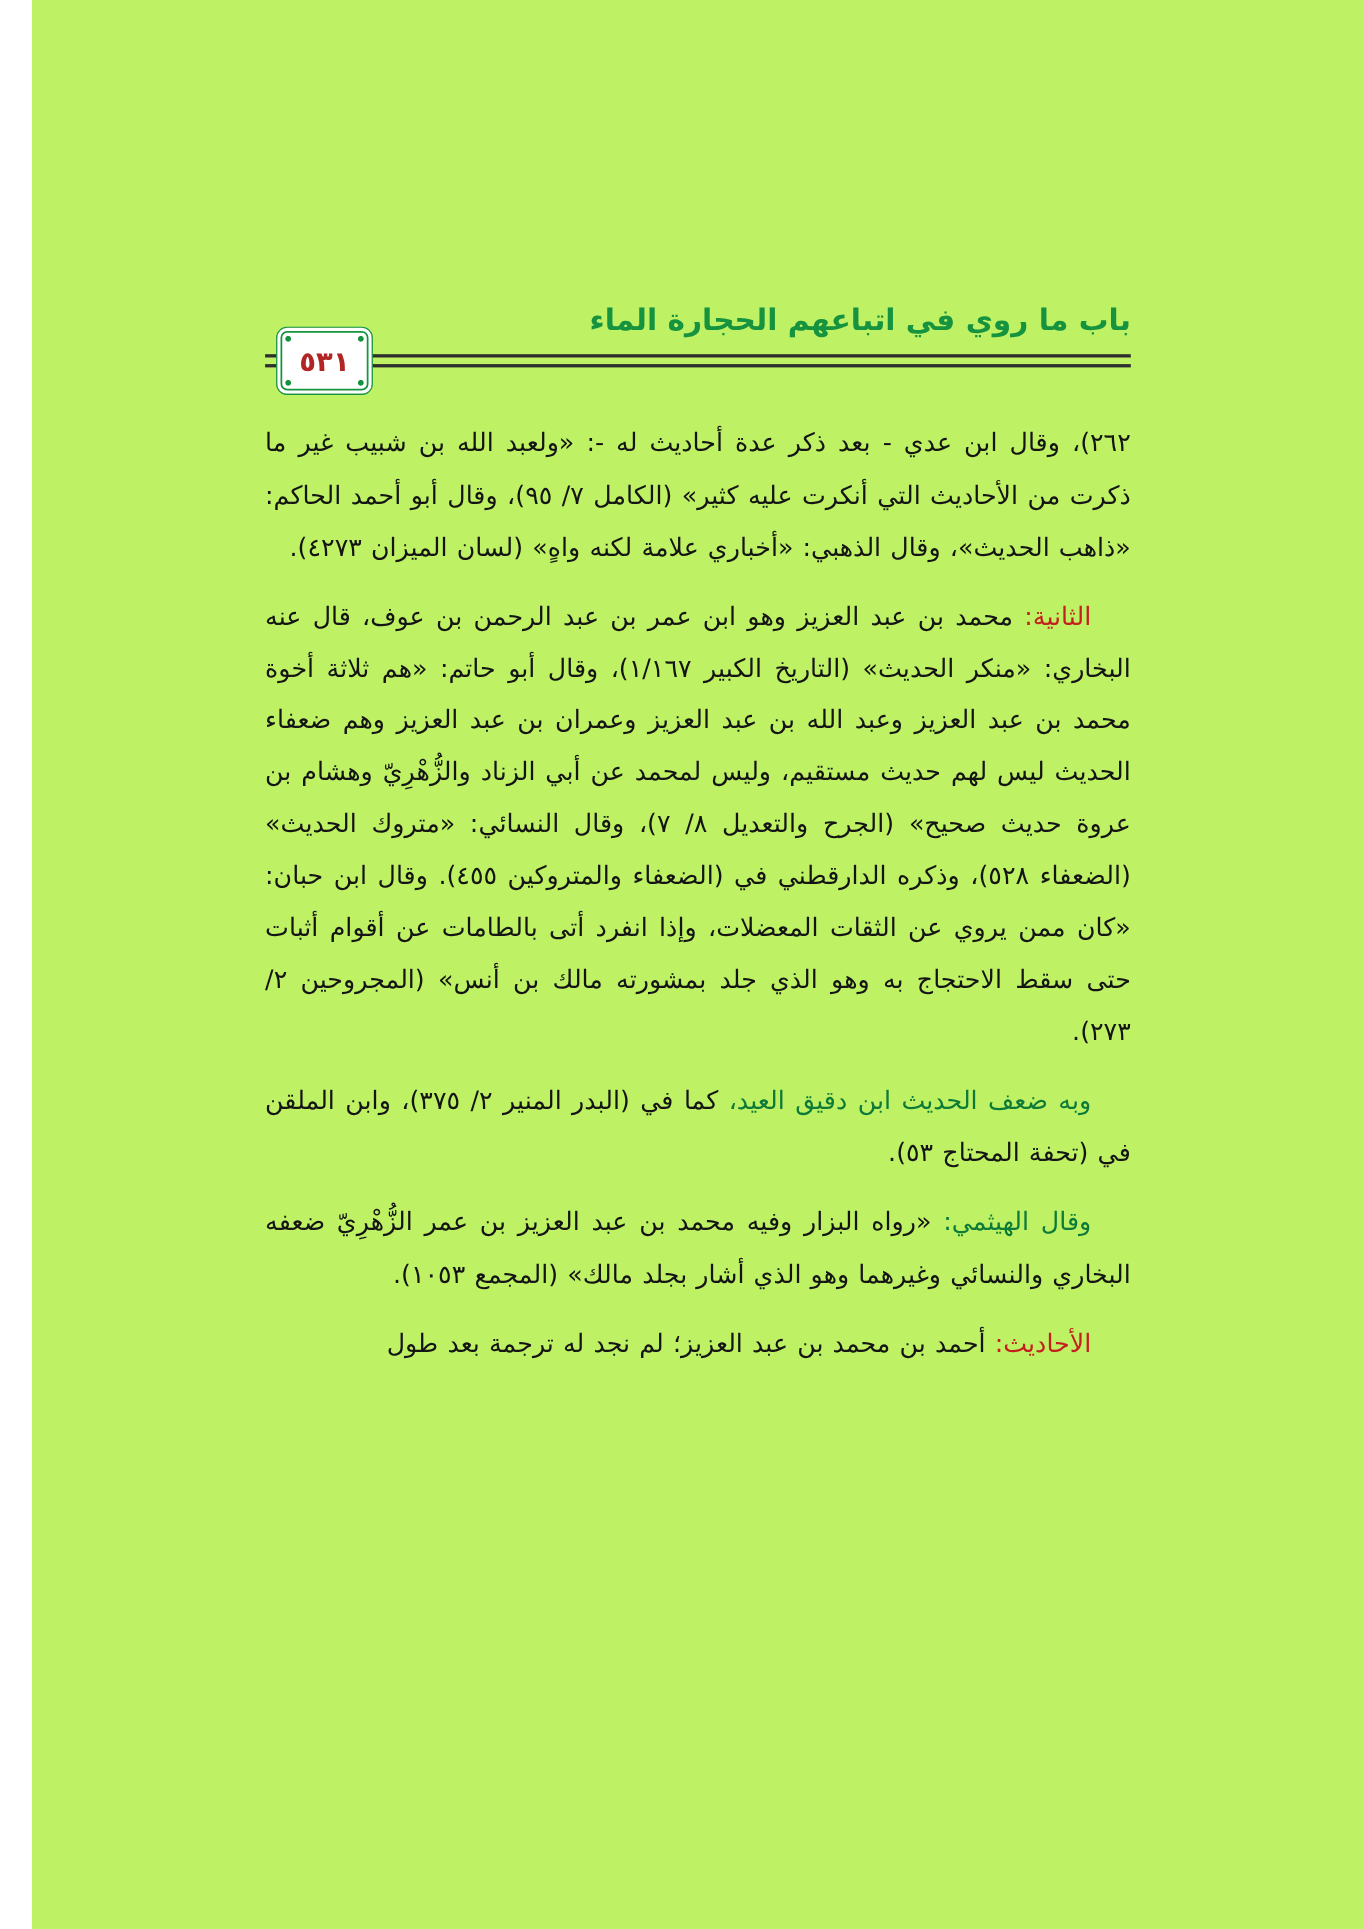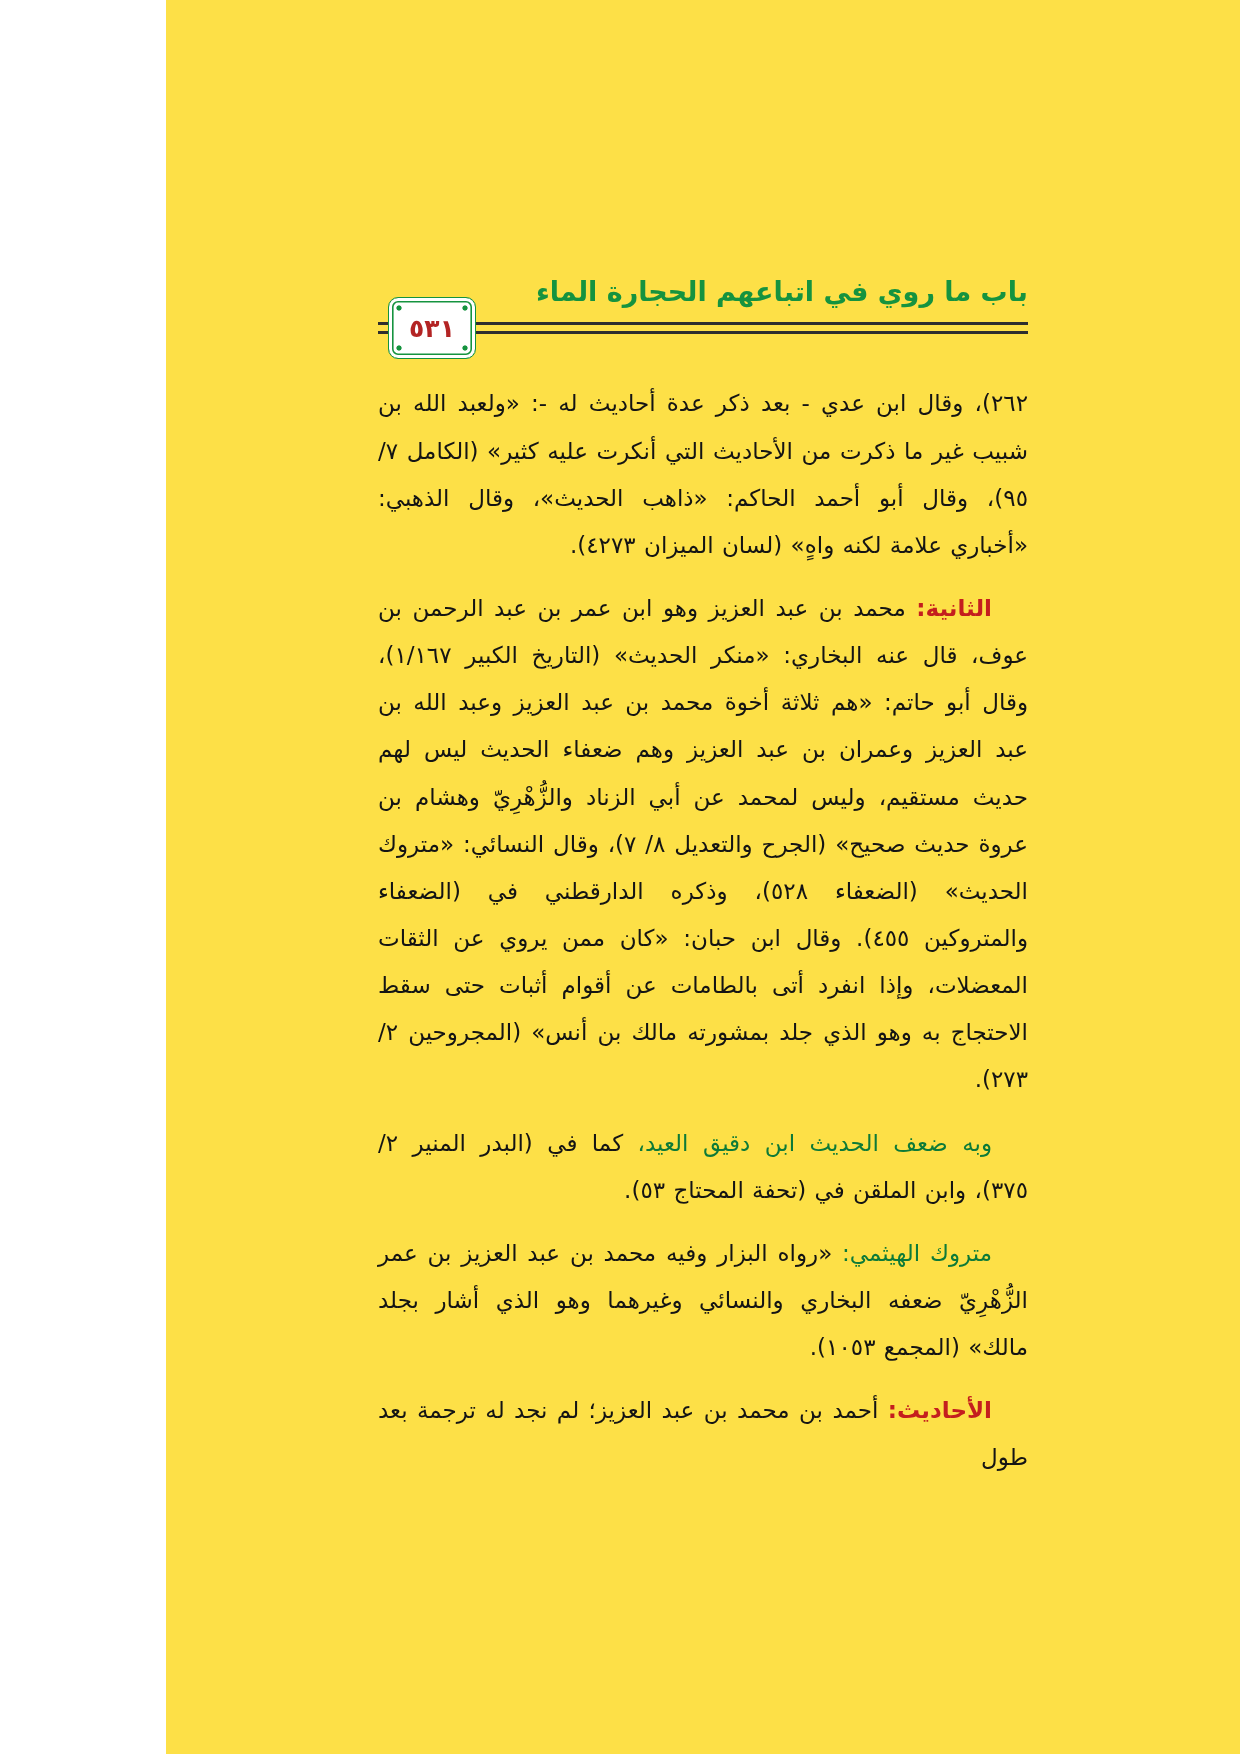--- a/index.html
+++ b/index.html
@@ -5,23 +5,23 @@
   * { margin: 0; padding: 0; box-sizing: border-box; }
   html, body { background: #ffffff; }
   body {
     width: 1240px;
     height: 1754px;
     font-family: "DejaVu Sans", sans-serif;
     overflow: hidden;
   }
   .sheet {
     position: relative;
-    width: 1074px;
+    width: 1211px;
     height: 1754px;
-    background: #fde047;
+    background: #bef264;
     padding: 276px 212px 0 212px;
     direction: rtl;
   }
   
   .header { position: relative; margin-bottom: 46px; }
   .chapter-title {
     color: #15933f;
     font-weight: 700;
     font-size: 27px;
     text-align: right;
@@ -67,21 +67,21 @@
   .para {
     font-size: 23px;
     line-height: 2.05;
     color: #141414;
     text-align: justify;
     text-justify: inter-word;
     margin-bottom: 16px;
     word-spacing: 1px;
   }
   .para.indent { text-indent: 36px; }
-  .red-label { color: #c41e1e; font-weight: 700; }
+  .red-label { color: #c41e1e; font-weight: 400; }
   .green-label { color: #0d7a38; font-weight: 400; }
 </style>
 </head>
 <body>
 
 <div class="sheet">
 
   <div class="header">
     <div class="chapter-title">باب ما روي في اتباعهم الحجارة الماء</div>
     <div class="rule-row">
@@ -92,19 +92,19 @@
   </div>
 
   <div class="body-text">
 
     <p class="para"><span>٢٦٢)، وقال ابن عدي - بعد ذكر عدة أحاديث له -: «ولعبد الله بن شبيب غير ما ذكرت من الأحاديث التي أنكرت عليه كثير» (الكامل ٧/ ٩٥)، وقال أبو أحمد الحاكم: «ذاهب الحديث»، وقال الذهبي: «أخباري علامة لكنه واهٍ» (لسان الميزان ٤٢٧٣).</span></p>
 
     <p class="para indent"><span class="red-label">الثانية:</span><span> محمد بن عبد العزيز وهو ابن عمر بن عبد الرحمن بن عوف، قال عنه البخاري: «منكر الحديث» (التاريخ الكبير ١/١٦٧)، وقال أبو حاتم: «هم ثلاثة أخوة محمد بن عبد العزيز وعبد الله بن عبد العزيز وعمران بن عبد العزيز وهم ضعفاء الحديث ليس لهم حديث مستقيم، وليس لمحمد عن أبي الزناد والزُّهْرِيّ وهشام بن عروة حديث صحيح» (الجرح والتعديل ٨/ ٧)، وقال النسائي: «متروك الحديث» (الضعفاء ٥٢٨)، وذكره الدارقطني في (الضعفاء والمتروكين ٤٥٥). وقال ابن حبان: «كان ممن يروي عن الثقات المعضلات، وإذا انفرد أتى بالطامات عن أقوام أثبات حتى سقط الاحتجاج به وهو الذي جلد بمشورته مالك بن أنس» (المجروحين ٢/ ٢٧٣).</span></p>
 
     <p class="para indent"><span class="green-label">وبه ضعف الحديث ابن دقيق العيد،</span><span> كما في (البدر المنير ٢/ ٣٧٥)، وابن الملقن في (تحفة المحتاج ٥٣).</span></p>
 
-    <p class="para indent"><span class="green-label">متروك الهيثمي:</span><span> «رواه البزار وفيه محمد بن عبد العزيز بن عمر الزُّهْرِيّ ضعفه البخاري والنسائي وغيرهما وهو الذي أشار بجلد مالك» (المجمع ١٠٥٣).</span></p>
+    <p class="para indent"><span class="green-label">وقال الهيثمي:</span><span> «رواه البزار وفيه محمد بن عبد العزيز بن عمر الزُّهْرِيّ ضعفه البخاري والنسائي وغيرهما وهو الذي أشار بجلد مالك» (المجمع ١٠٥٣).</span></p>
 
 
     <p class="para indent"><span class="red-label">الأحاديث:</span><span> أحمد بن محمد بن عبد العزيز؛ لم نجد له ترجمة بعد طول</span></p>
 
   </div>
 </div>
 
 </body></html>

